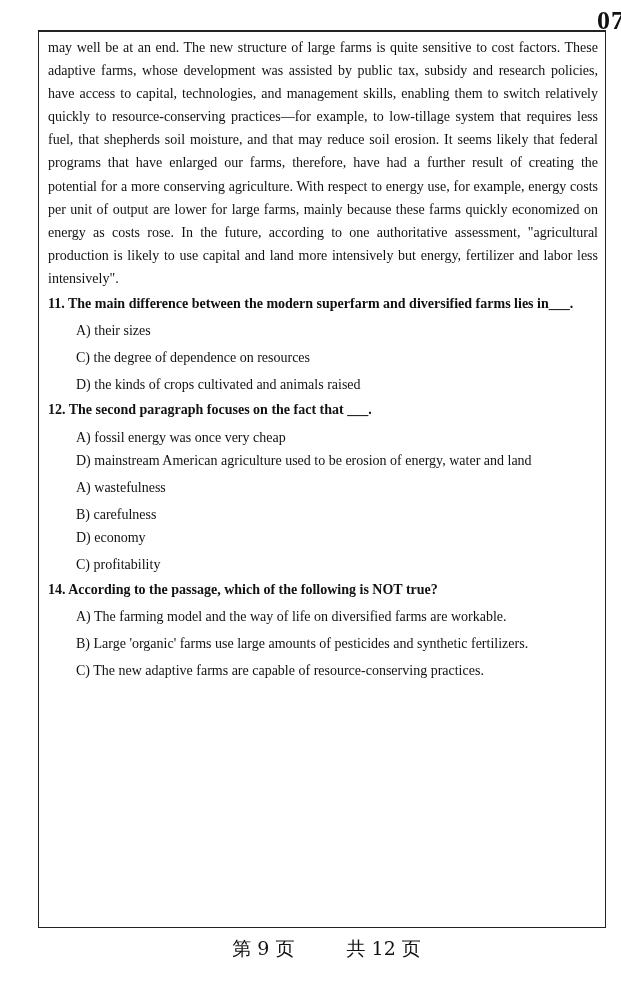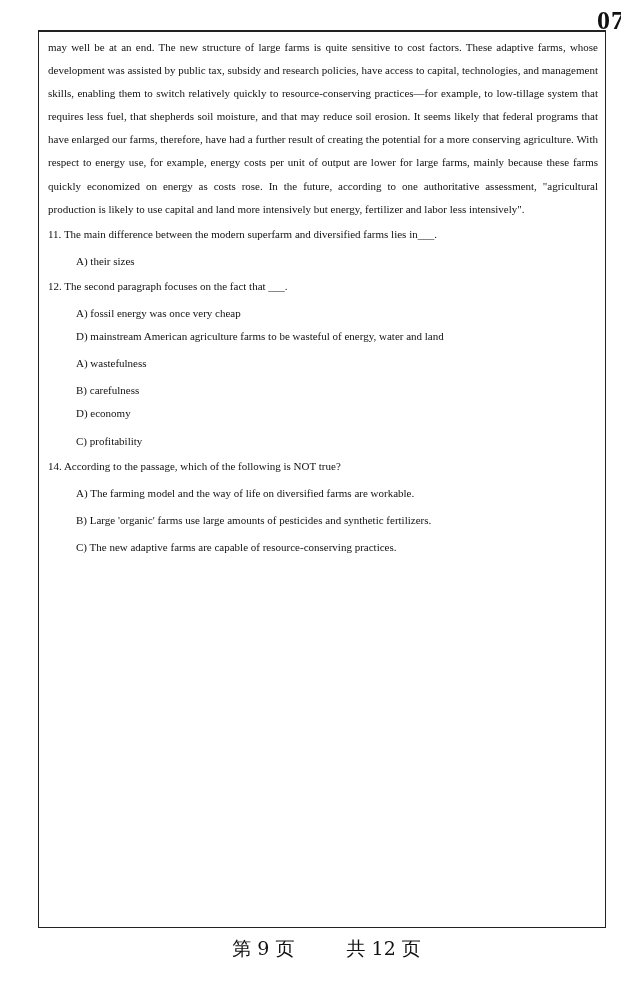--- a/index.html
+++ b/index.html
@@ -10,24 +10,24 @@
   .corner {
     position: absolute; right: -4px; top: 6px; font-size: 26px; font-weight: bold;
     font-family: "Liberation Serif", serif; letter-spacing: 1px;
   }
   .frame {
     position: absolute; left: 38px; top: 30px; width: 568px; height: 898px;
     border: 1.5px solid #222; border-top: 2px solid #222; box-sizing: border-box;
   }
   .content {
     position: absolute; left: 48px; top: 36px; width: 550px;
-    font-size: 11px; line-height: 23.1px;
+    font-size: 14px; line-height: 23.1px;
   }
   .para { text-align: justify; margin: 0; }
-  .q { margin: 2px 8px 0 0; text-align: justify; }
+  .q { margin: 2px 8px 0 0; text-align: justify; font-weight: bold; }
   .opt { margin: 4px 0 0 0; padding-left: 28px; text-align: justify; }
   .opt.tight { margin-top: 0; }
   .opt.hang { padding-left: 0; text-indent: 28px; }
   .q + .opt { margin-top: 4px; }
   .footer {
     position: absolute; top: 936px; left: 16px; width: 621px; text-align: center;
     font-size: 19px; font-family: "DejaVu Serif", serif;
   }
   .footer span { display: inline-block; }
   .gap { width: 40px; }
@@ -36,24 +36,26 @@
 <body>
 
 <div class="corner">07</div>
 <div class="frame"></div>
 
 <div class="content">
   <p class="para">may well be at an end. The new structure of large farms is quite sensitive to cost factors. These adaptive farms, whose development was assisted by public tax, subsidy and research policies, have access to capital, technologies, and management skills, enabling them to switch relatively quickly to resource-conserving practices—for example, to low-tillage system that requires less fuel, that shepherds soil moisture, and that may reduce soil erosion. It seems likely that federal programs that have enlarged our farms, therefore, have had a further result of creating the potential for a more conserving agriculture. With respect to energy use, for example, energy costs per unit of output are lower for large farms, mainly because these farms quickly economized on energy as costs rose. In the future, according to one authoritative assessment, "agricultural production is likely to use capital and land more intensively but energy, fertilizer and labor less intensively".</p>
 
   <p class="q">11. The main difference between the modern superfarm and diversified farms lies in___.</p>
   <p class="opt">A) their sizes</p>
+  <p class="opt">C) the degree of dependence on resources</p>
+  <p class="opt">D) the kinds of crops cultivated and animals raised</p>
 
   <p class="q">12. The second paragraph focuses on the fact that ___.</p>
   <p class="opt">A) fossil energy was once very cheap</p>
-  <p class="opt hang tight">D) mainstream American agriculture farms to be wasteful of energy, water and land</p>
+  <p class="opt hang tight">D) mainstream American agriculture used to be erosion of energy, water and land</p>
 
   <p class="opt">A) wastefulness</p>
   <p class="opt">B) carefulness</p>
   <p class="opt tight">D) economy</p>
   <p class="opt">C) profitability</p>
 
   <p class="q">14. According to the passage, which of the following is NOT true?</p>
   <p class="opt hang">A) The farming model and the way of life on diversified farms are workable.</p>
   <p class="opt hang">B) Large 'organic' farms use large amounts of pesticides and synthetic fertilizers.</p>
   <p class="opt hang">C) The new adaptive farms are capable of resource-conserving practices.</p>

